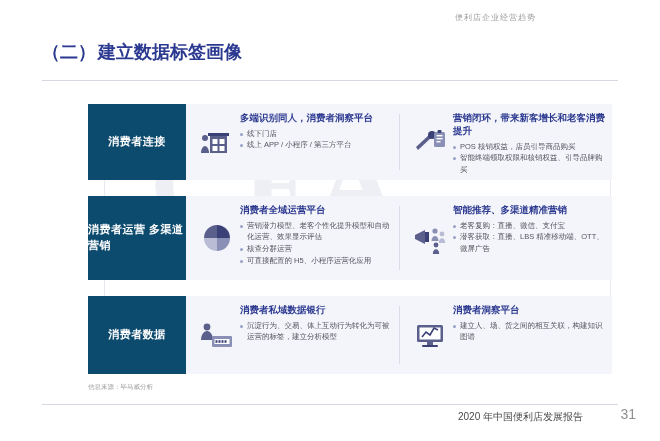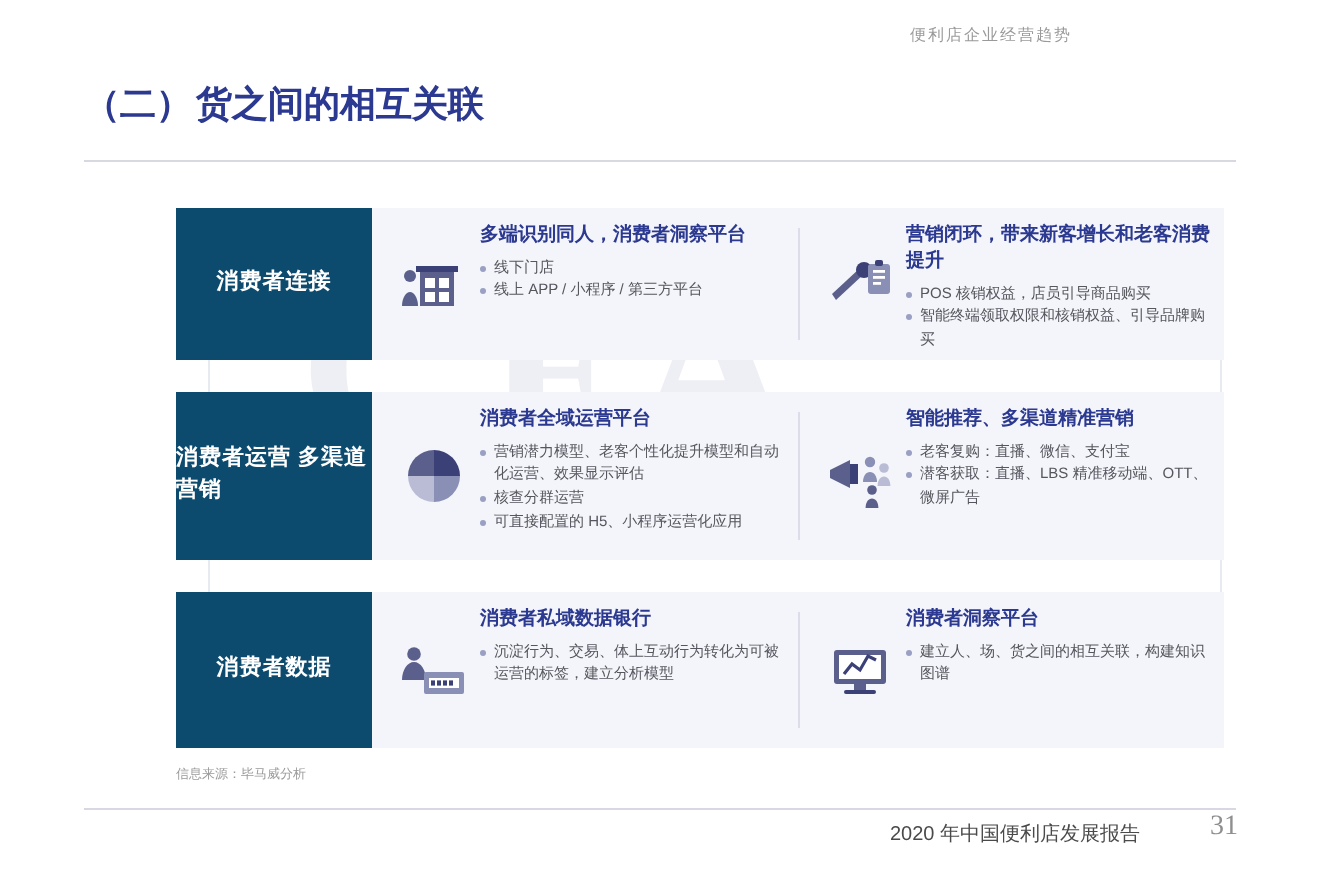--- a/index.html
+++ b/index.html
@@ -180,45 +180,45 @@
   .footer-rule {
     position: absolute;
     left: 42px;
     top: 404px;
     width: 576px;
     height: 1px;
     background: #d8d8e2;
   }
   .footer-text {
     position: absolute;
-    right: 90px;
+    right: 77px;
     top: 410px;
     font-size: 10px;
     color: #4a4a4a;
   }
   .page-number {
     position: absolute;
-    right: 41px;
+    right: 24px;
     top: 406px;
     font-size: 14px;
     color: #8f8f8f;
-    font-family: Liberation Serif, serif;
+    font-family: Liberation Sans, sans-serif;
   }
   svg { display: block; }
 </style>
 </head>
 <body>
 
 <div class="page">
 
   <div class="header-label">便利店企业经营趋势</div>
 
   <div class="title-block">
     <span class="title-prefix">（二）</span>
-    <span class="title-main">货之间的相互关联</span>
+    <span class="title-main">建立数据标签画像</span>
   </div>
   <div class="title-rule"></div>
 
   <div class="wm-arrow a1"></div>
   <div class="wm-arrow a2"></div>
   <div class="watermark">CFA</div>
 
   <div class="row row-1">
     <div class="row-label">消费者连接</div>
 

